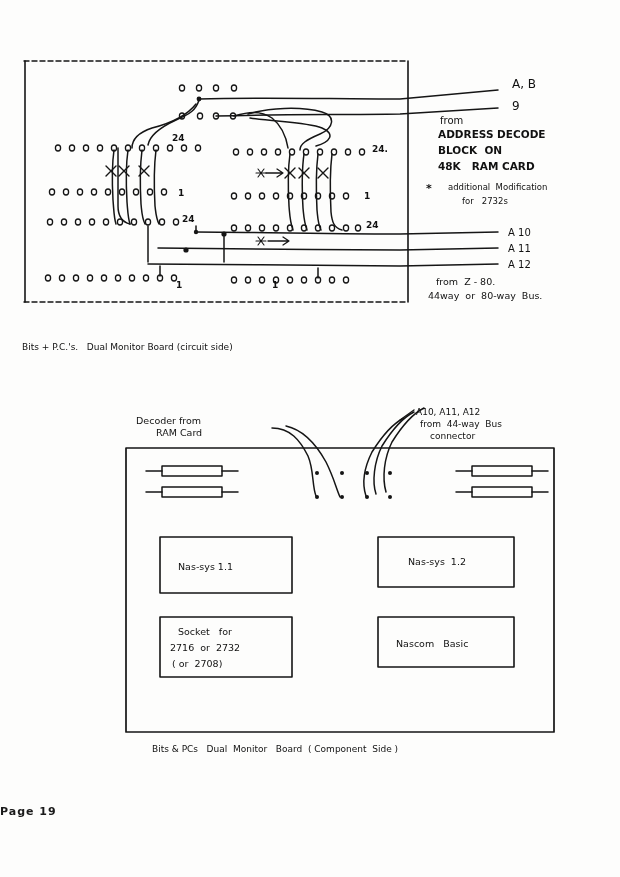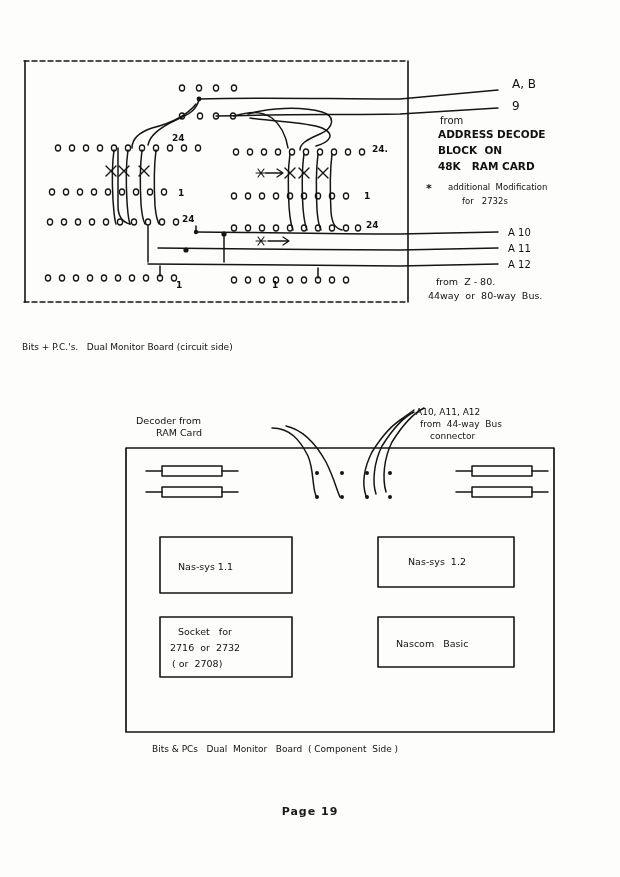--- a/index.html
+++ b/index.html
@@ -18,21 +18,20 @@
   .hw{
     font-family:"DejaVu Sans", sans-serif;
     fill:#111;
     font-size:9px;
   }
   text{white-space:pre;}
   .pagenum{
     position:absolute;
     left:0;right:0;
     top:805px;
-    text-align:center;
     font-family:"DejaVu Sans", sans-serif;
     font-weight:bold;
     font-size:11px;
     letter-spacing:1px;
     color:#1a1a1a;
   }
 </style>
 </head>
 <body>
 

